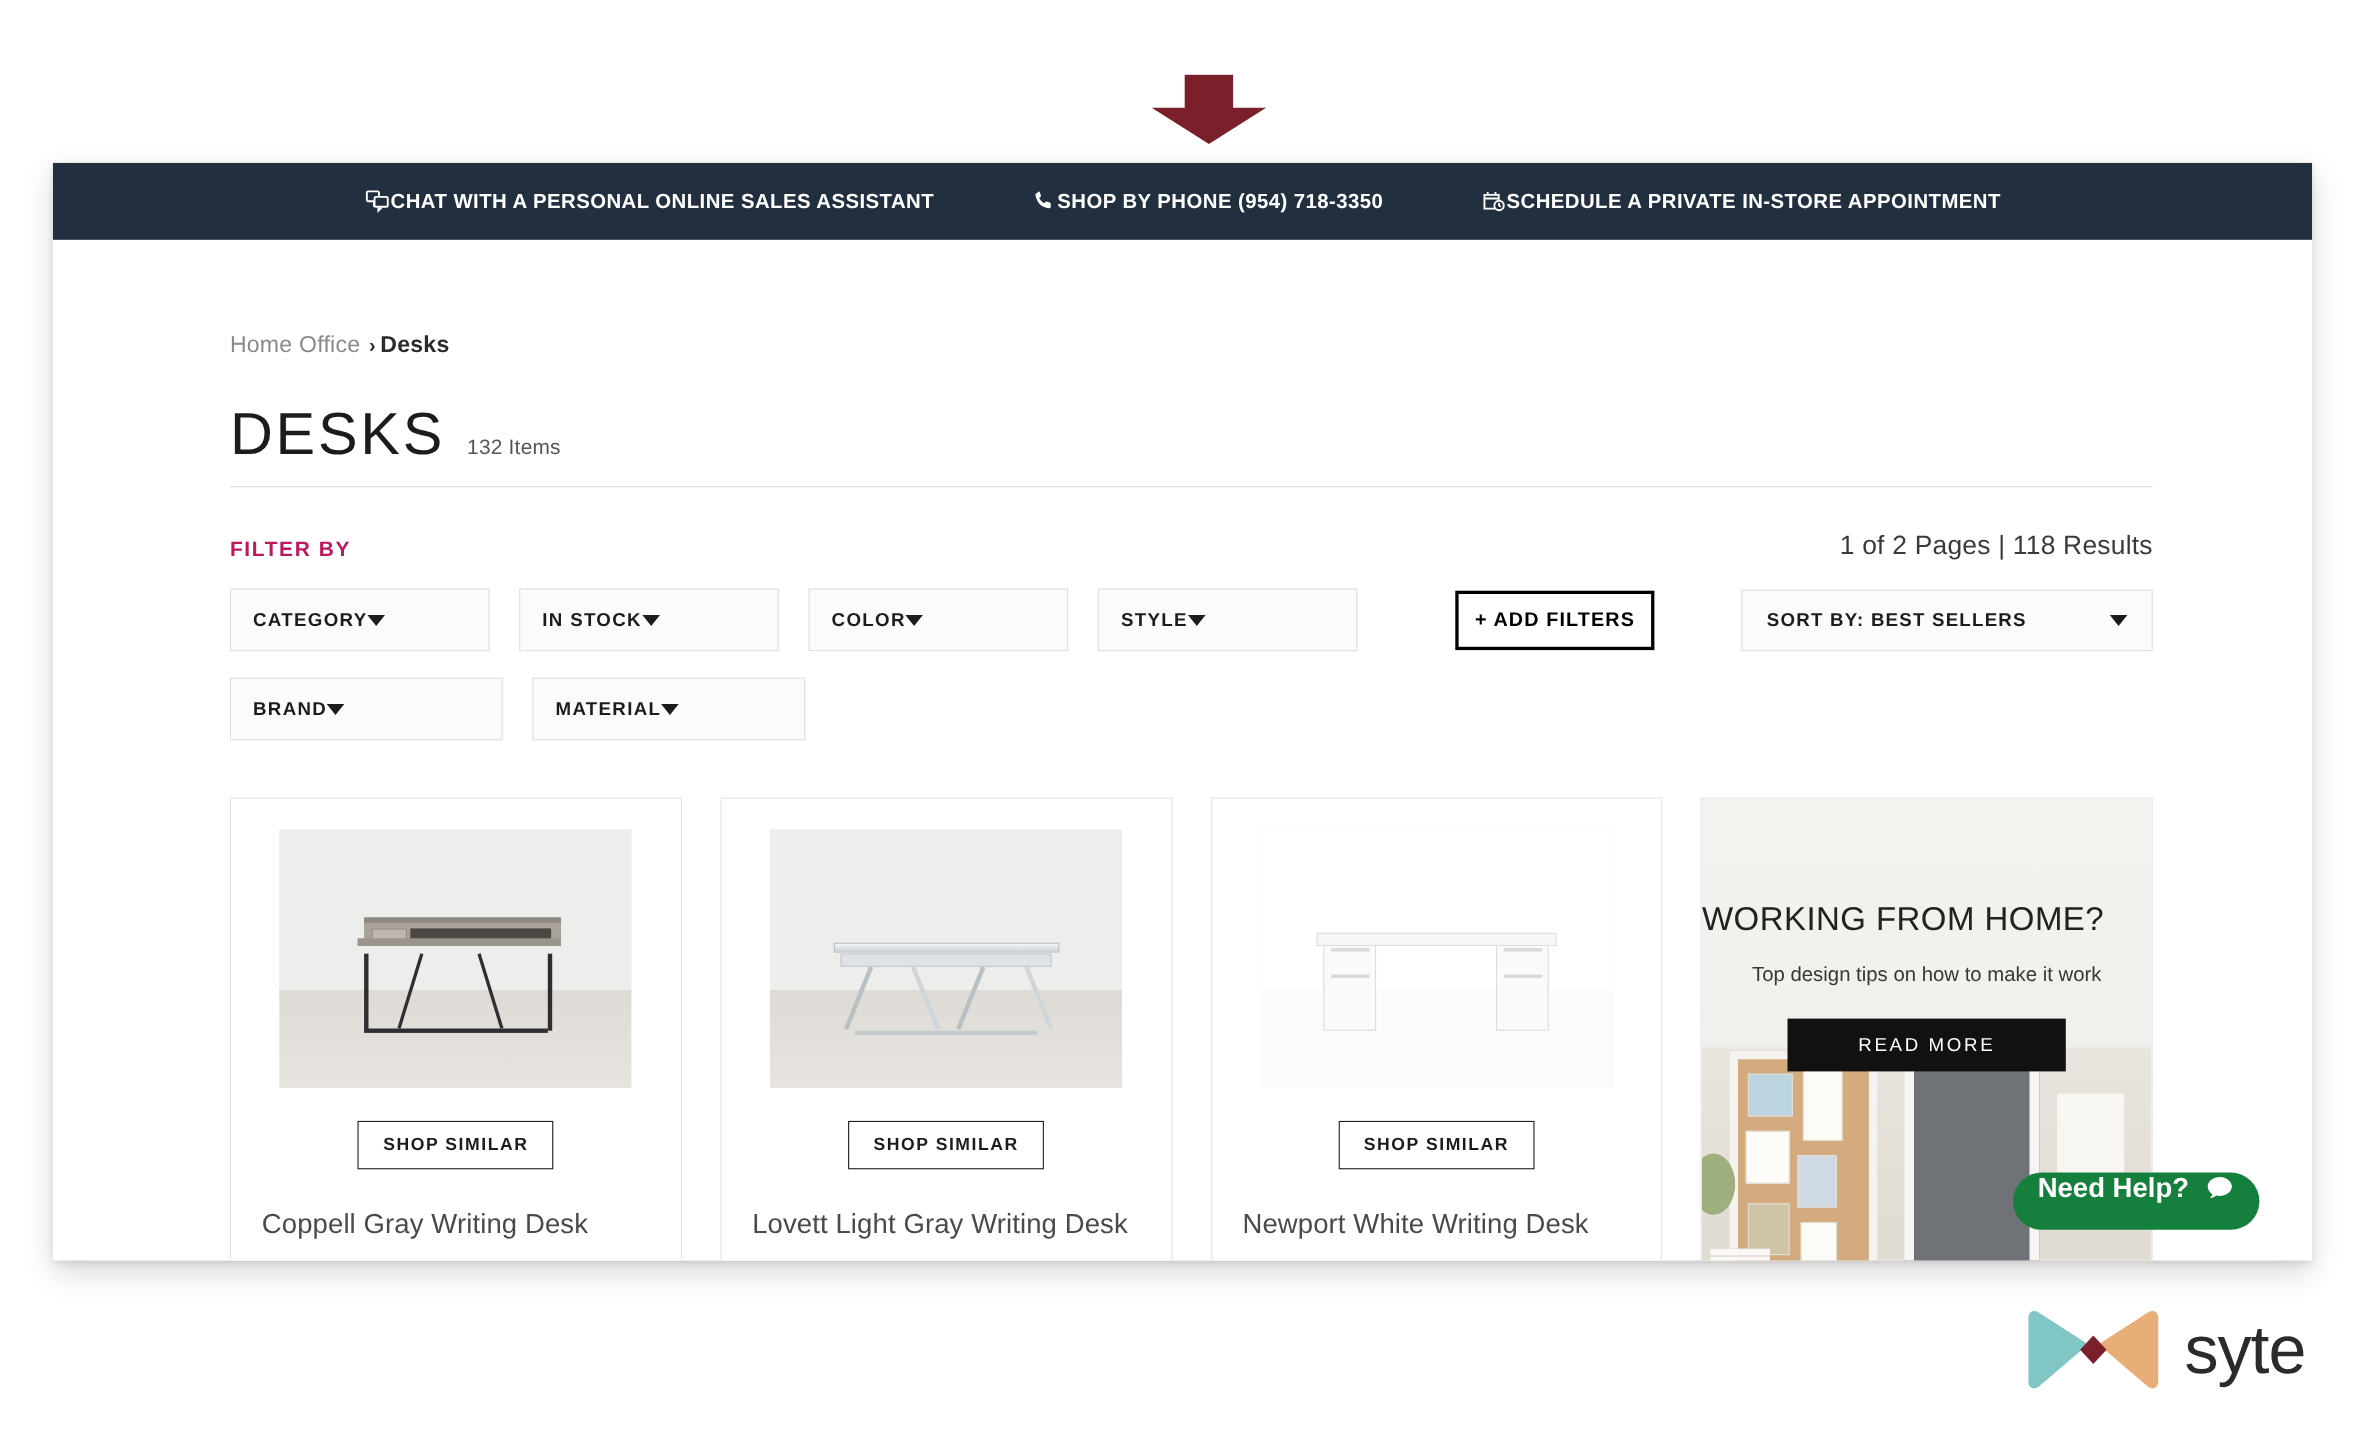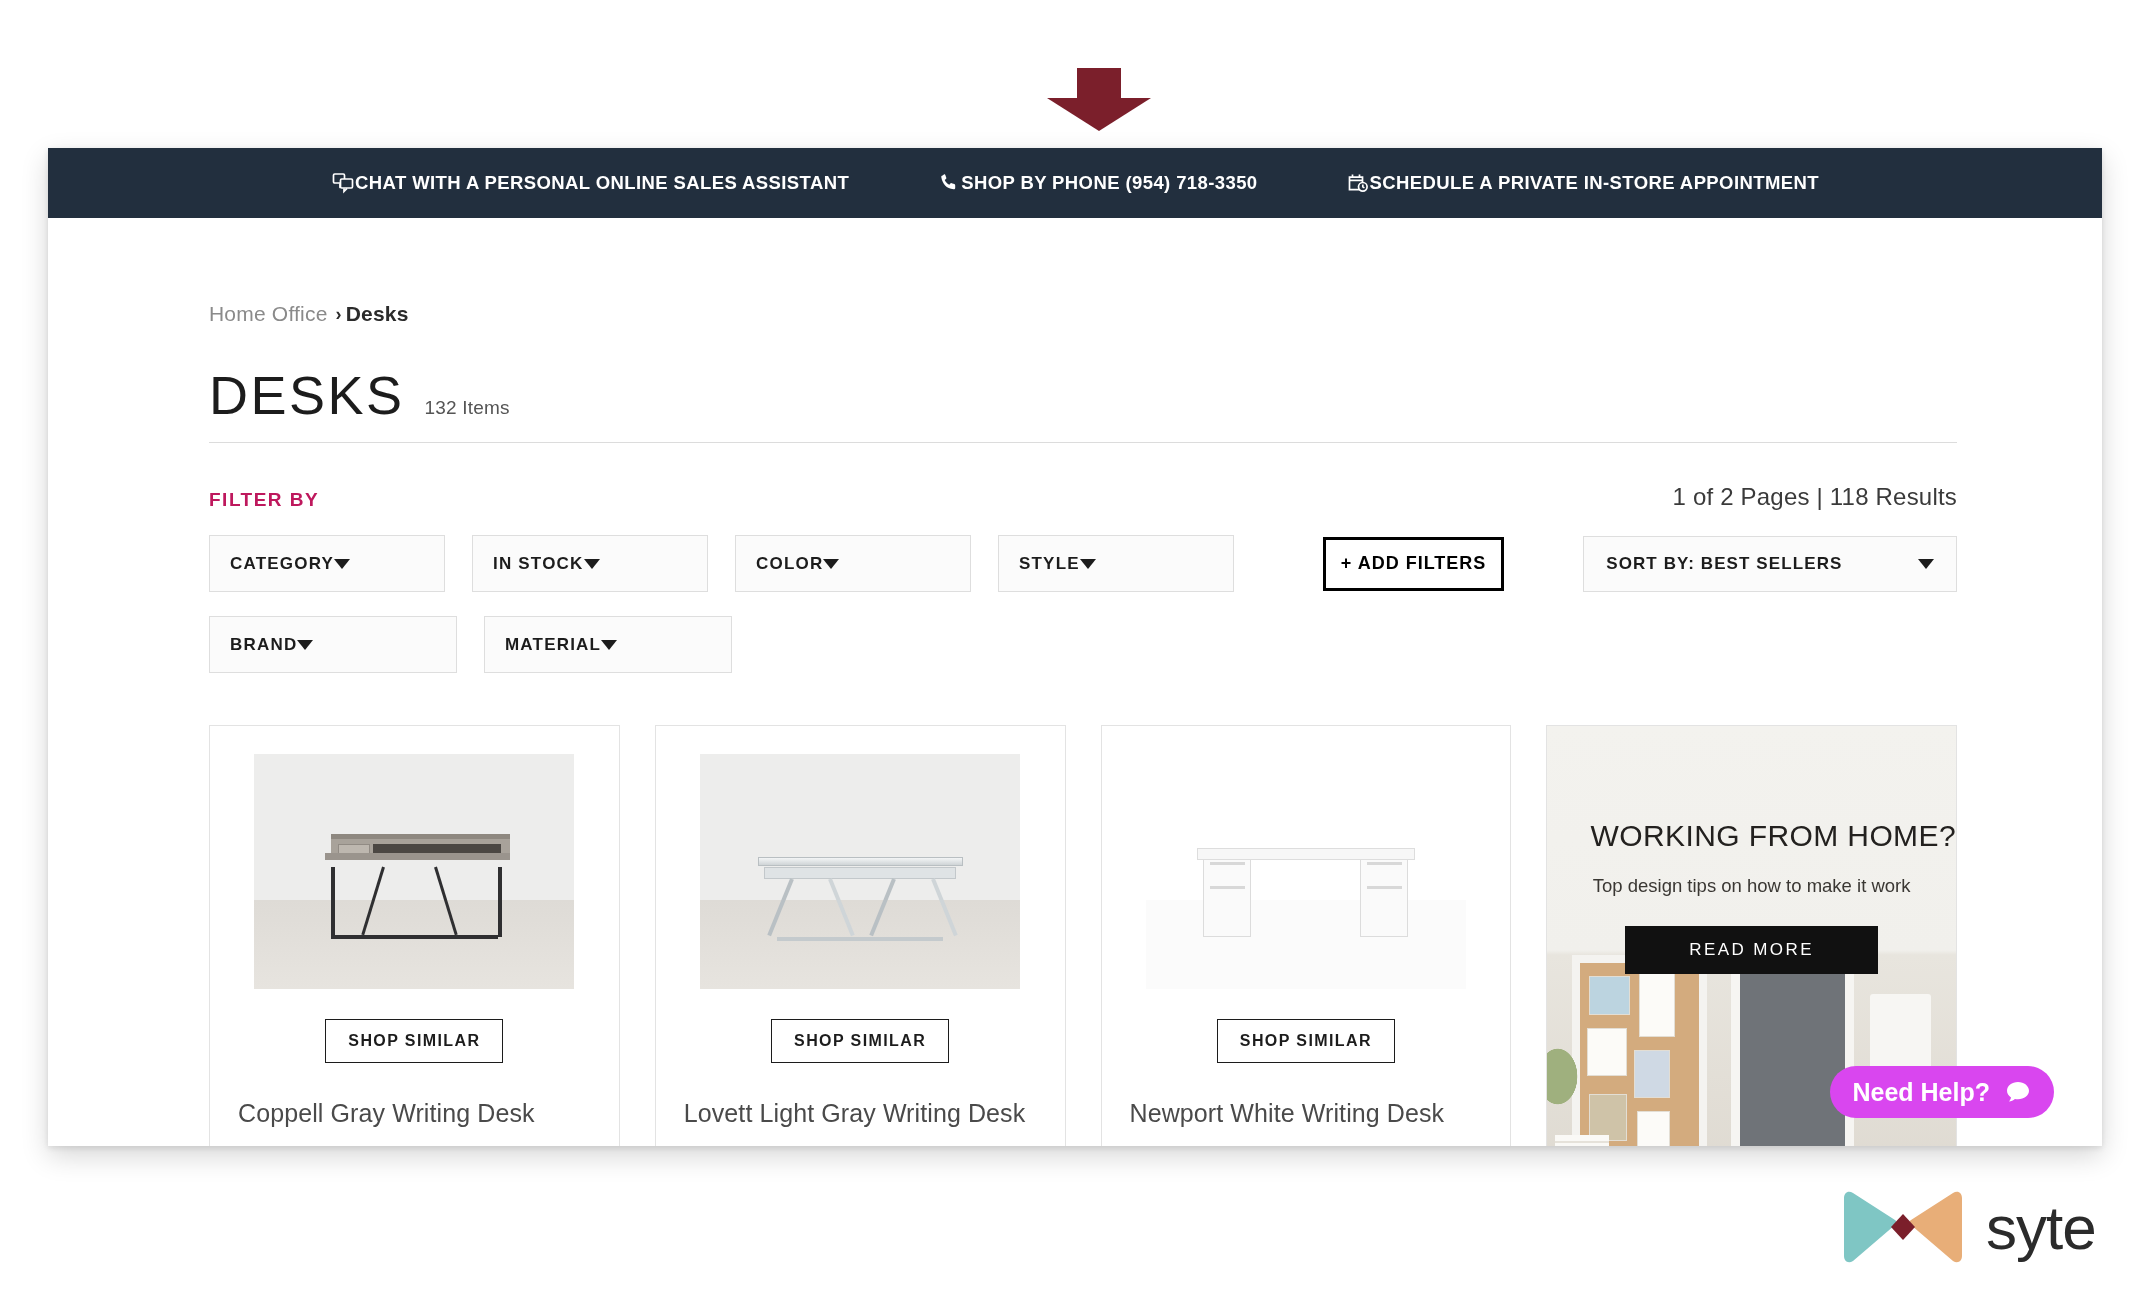--- a/index.html
+++ b/index.html
@@ -247,42 +247,42 @@
   .promo-plates {
     position:absolute; left: 2%; bottom: 0; width: 13%; height: 16%;
     background: repeating-linear-gradient(180deg,#faf9f6 0 6px,#e6e2da 6px 8px);
   }
   .promo-plant {
     position:absolute; left: -1%; top: 62%; width: 12%; height: 20%;
     background: radial-gradient(ellipse at 30% 50%, #9fb07e 0 40%, transparent 41%);
   }
   .promo-title {
     position:absolute; left: 0; right: 0; top: 19%;
-    text-align:right;
+    text-align:left;
     font-size: 30px; font-weight: 400; letter-spacing: .4px; color:#23211f;
   }
   .promo-sub {
     position:absolute; left: 0; right: 0; top: 30.5%;
     text-align:center;
     font-size: 18.5px; font-weight: 400; color:#3a3733;
   }
   .promo-cta {
     position:absolute; left: 19%; top: 41%; width: 62%; height: 48px;
     background:#111; color:#fff;
     display:flex; align-items:center; justify-content:center;
     font-size: 17px; font-weight: 400; letter-spacing: 2.4px;
     text-transform: uppercase; cursor:pointer;
   }
 
   
   .need-help {
     position:absolute; right: 48px; bottom: 28px;
     height: 52px; padding: 0 22px;
-    background:#d946ef; color:#fff; border-radius: 26px;
-    display:flex; align-items:center; gap: 14px;
+    background:#15803d; color:#fff; border-radius: 26px;
+    display:flex; gap: 14px;
     font-size: 25px; font-weight: 700;
     cursor:pointer; z-index: 50;
   }
   .need-help .bub { width:28px; height:28px; display:block; }
 
   
   .syte {
     position:absolute; left: 1838px; top: 1188px;
     display:flex; align-items:center; gap: 18px;
   }

